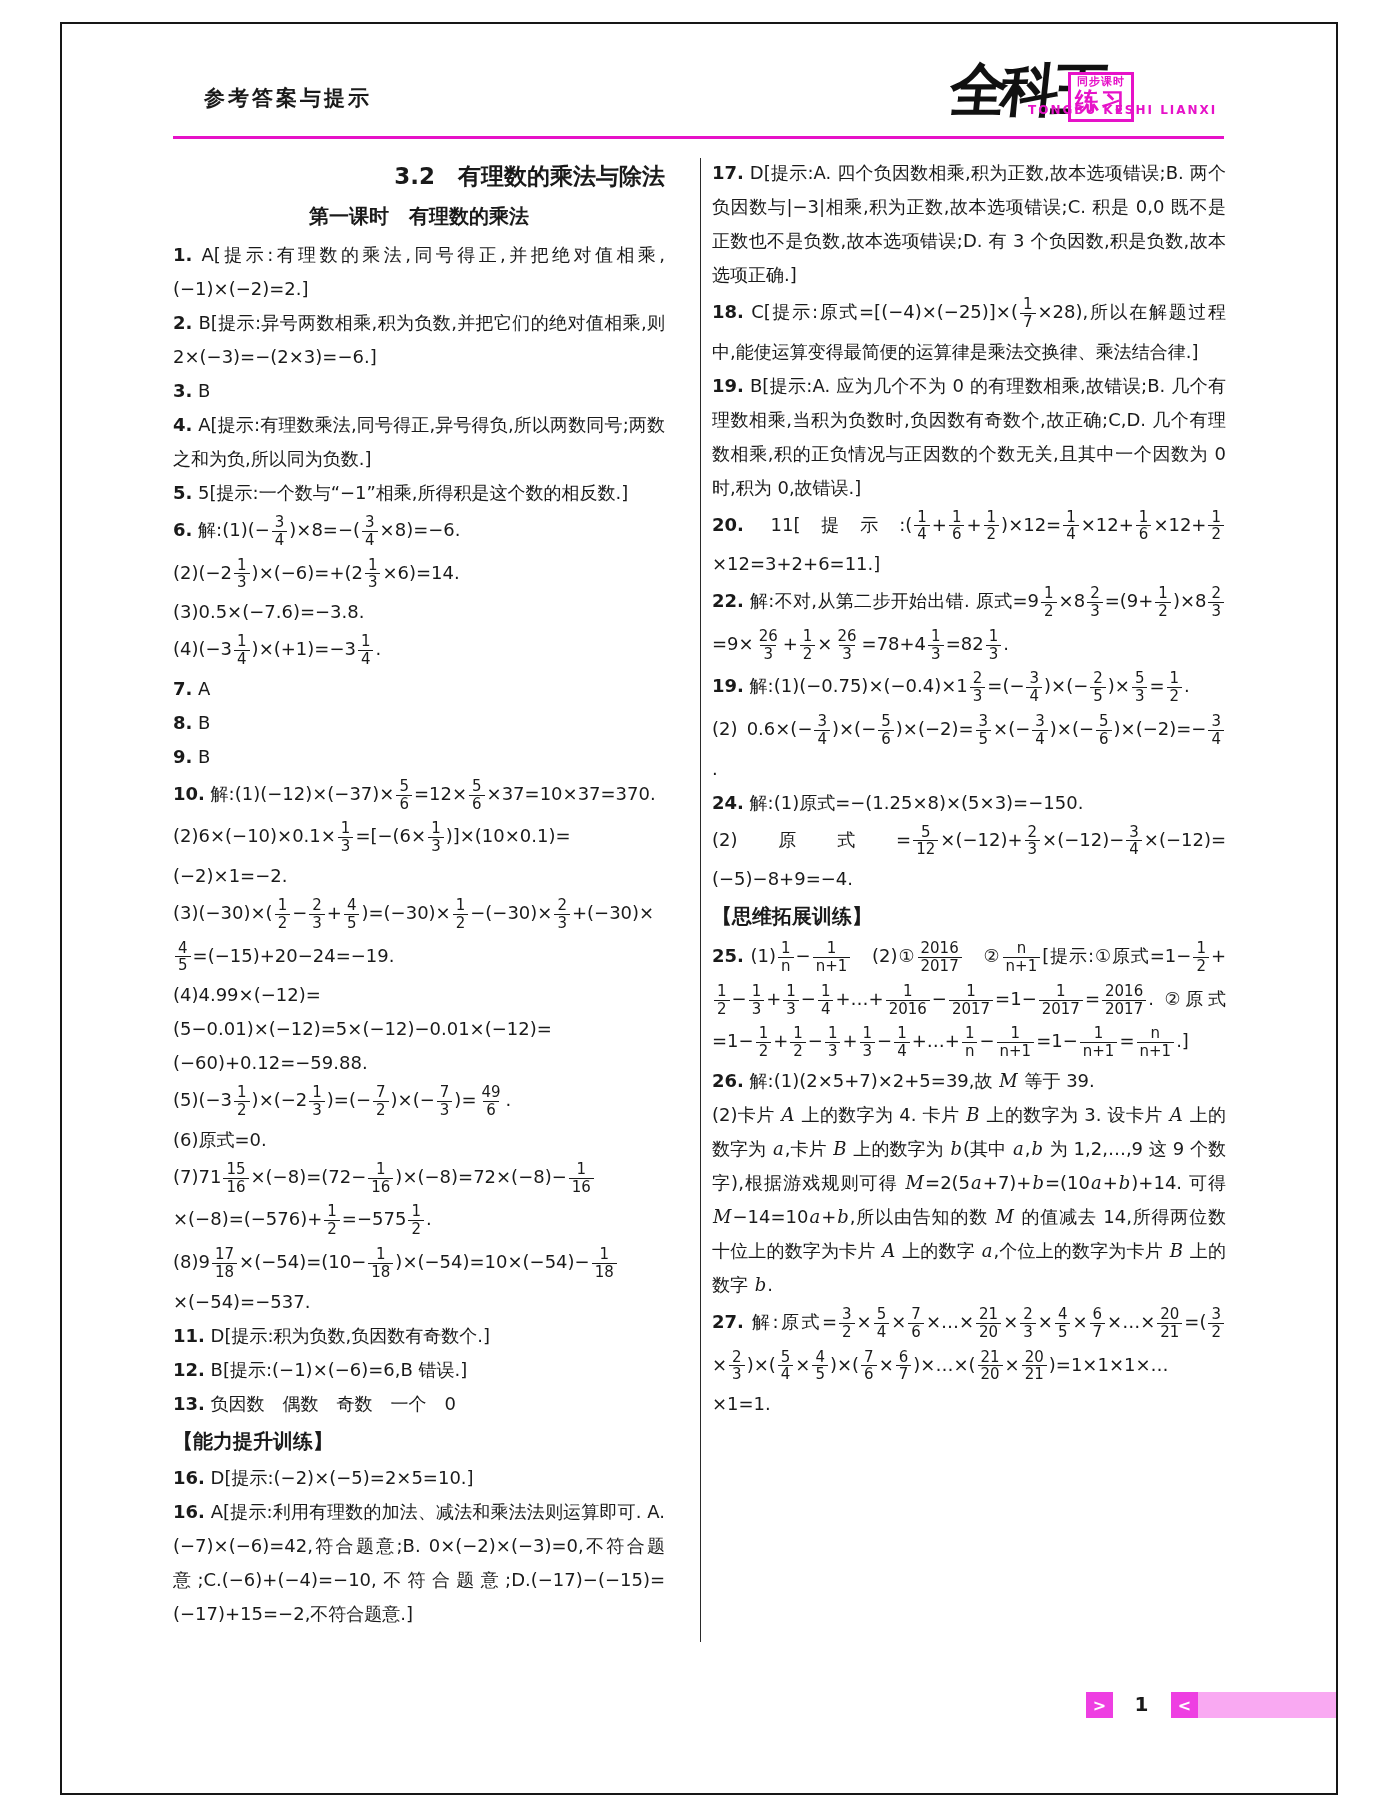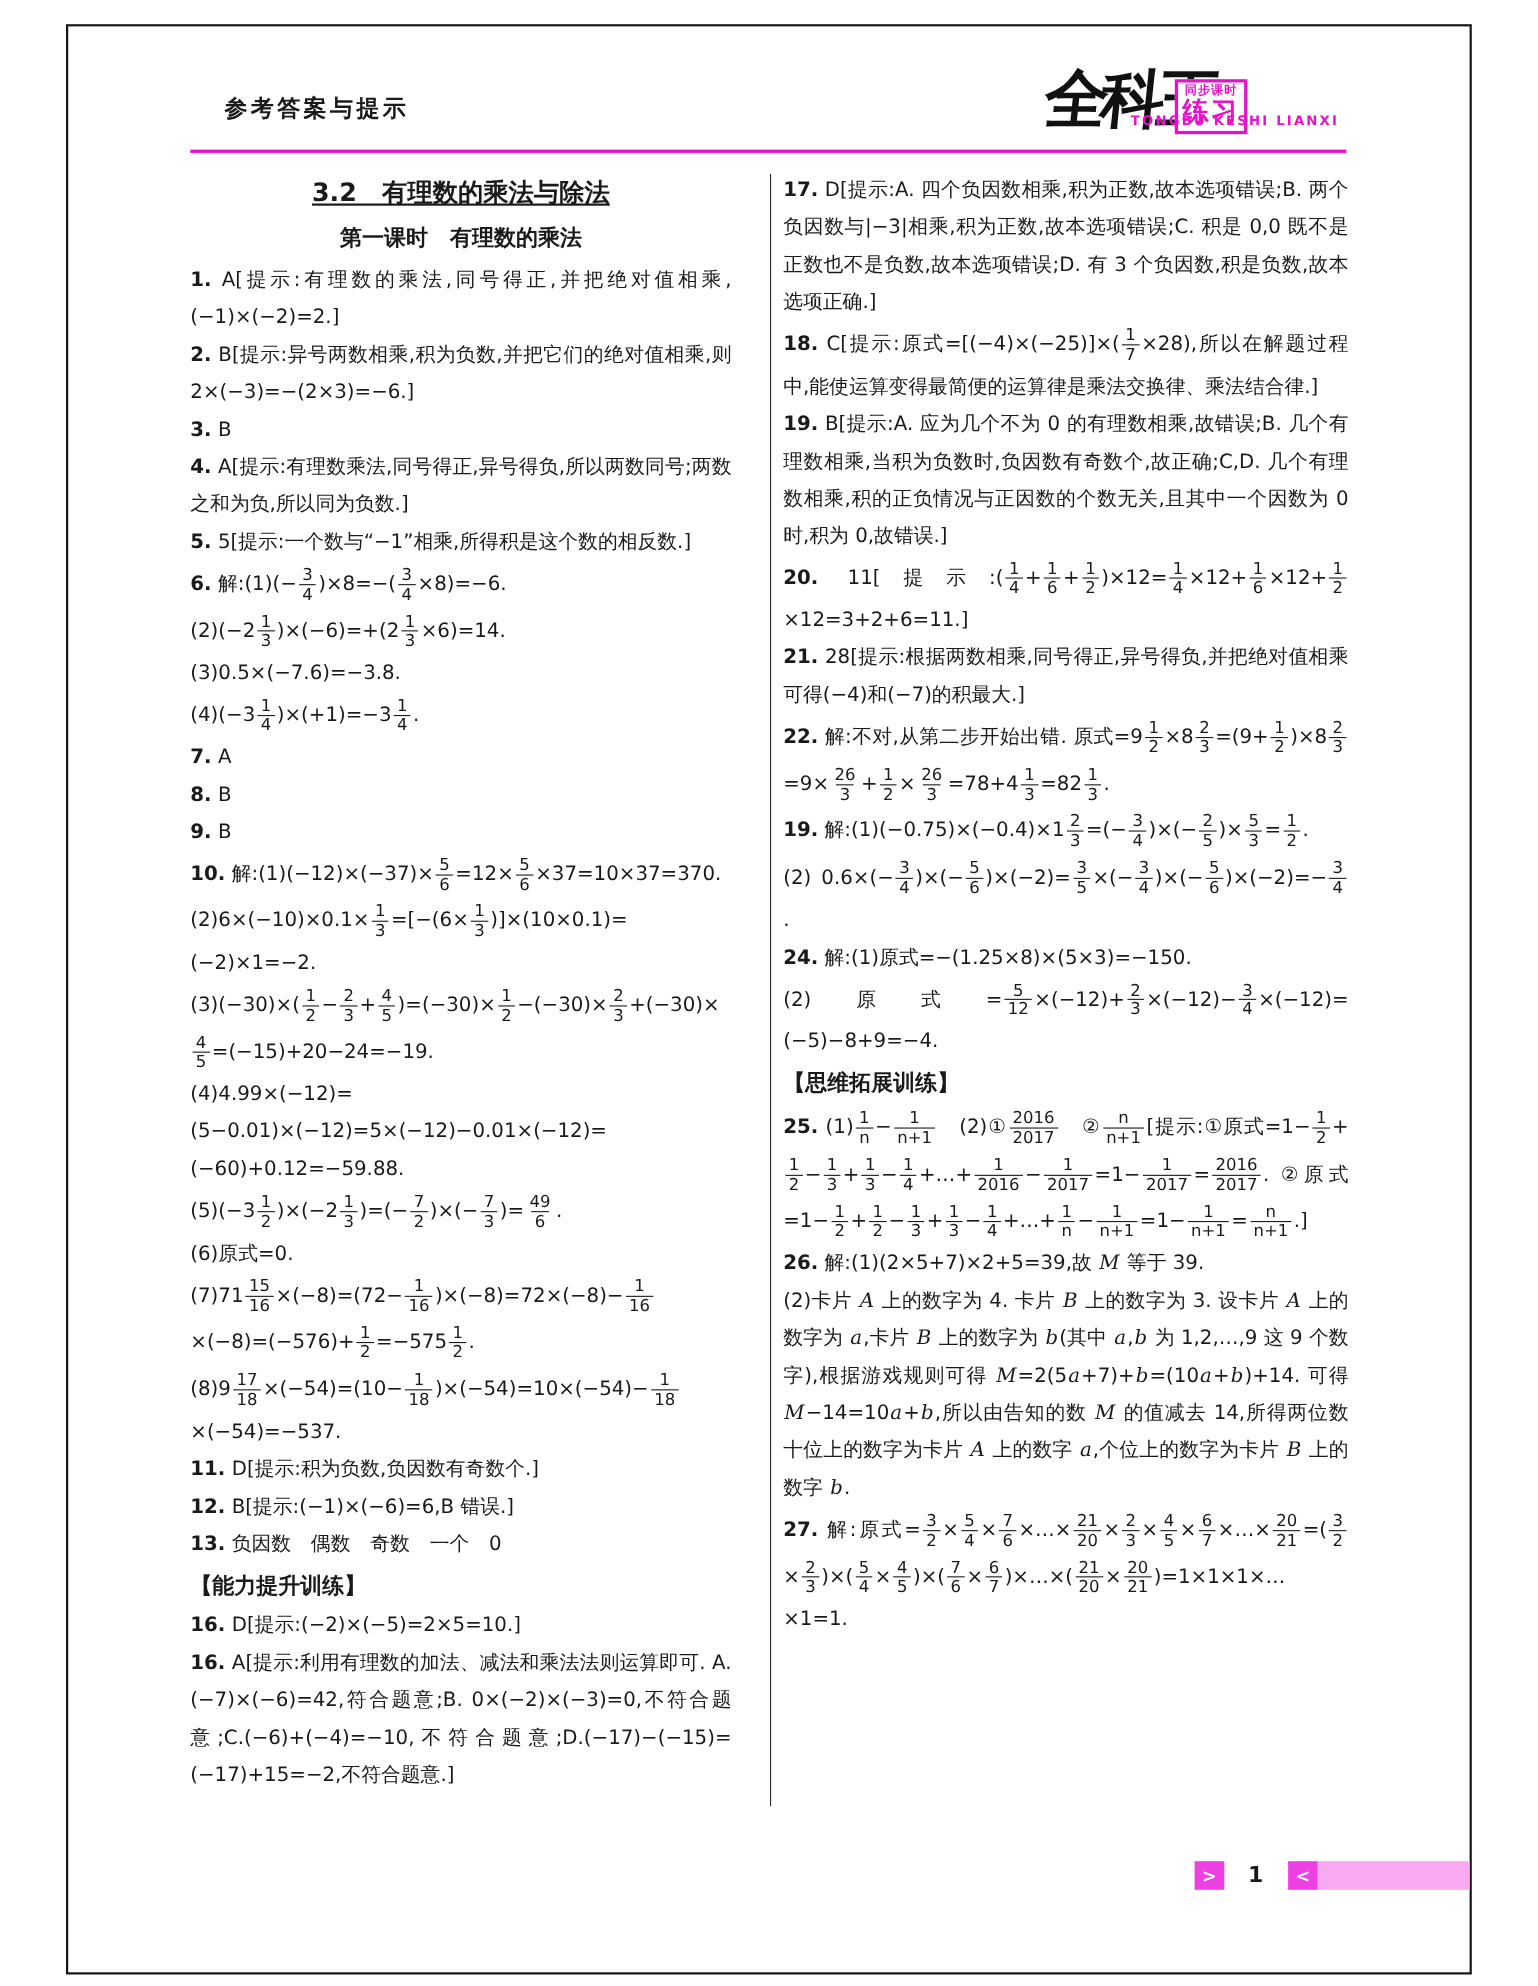--- a/index.html
+++ b/index.html
@@ -14,21 +14,21 @@
   .logo-box{position:absolute;left:1068px;top:72px;width:60px;height:44px;border:3px solid;
             display:flex;flex-direction:column;align-items:center;background:#fff;}
   .logo-box-top{font-size:11px;font-weight:bold;line-height:13px;letter-spacing:1px;}
   .logo-box-bottom{font-size:24px;font-weight:bold;line-height:26px;letter-spacing:2px;}
   .logo-sub{position:absolute;left:1028px;top:103px;font-size:12px;font-weight:bold;letter-spacing:2px;}
   
   .divider{position:absolute;left:700px;top:158px;width:1px;height:1484px;background:#2a2a2a;}
   .col{position:absolute;top:156px;font-size:18px;line-height:34px;}
   .col.left{left:173px;width:492px;}
   .col.right{left:712px;width:514px;}
-  .t-title{font-size:23px;font-weight:bold;text-align:center;line-height:40px;margin-bottom:2px;text-decoration:underline;}
+  .t-title{font-size:23px;font-weight:bold;text-align:right;line-height:40px;margin-bottom:2px;}
   .t-sub{font-size:20px;font-weight:bold;text-align:center;line-height:36px;margin-bottom:4px;}
   .t-sec{font-size:20px;font-weight:bold;line-height:40px;}
   .p{margin:0;text-align:justify;}
   .p b{font-weight:bold;}
   .frac{display:inline-flex;flex-direction:column;align-items:center;font-size:15px;line-height:1.12;
         vertical-align:middle;margin:4px 2px;font-weight:normal;}
   .frac .fn{padding:0 3px;}
   .frac .fd{border-top:1.5px solid #1a1a1a;padding:0 3px;}
   i.var{font-family:"DejaVu Serif","Liberation Serif",serif;font-style:italic;padding:0 1px;}
   
@@ -193,21 +193,20 @@
         </span>)×12=<span class="frac">
           <span class="fn">1</span>
           <span class="fd">4</span>
         </span>×12+<span class="frac">
           <span class="fn">1</span>
           <span class="fd">6</span>
         </span>×12+<span class="frac">
           <span class="fn">1</span>
           <span class="fd">2</span>
         </span>×12=3+2+6=11.]</div>
-      <div class="p"><b>21.</b> 28[提示:根据两数相乘,同号得正,异号得负,并把绝对值相乘可得(−4)和(−7)的积最大.]</div>
       <div class="p"><b>22.</b> 解:不对,从第二步开始出错. 原式=9<span class="frac">
           <span class="fn">1</span>
           <span class="fd">2</span>
         </span>×8<span class="frac">
           <span class="fn">2</span>
           <span class="fd">3</span>
         </span>=(9+<span class="frac">
           <span class="fn">1</span>
           <span class="fd">2</span>
         </span>)×8<span class="frac">

